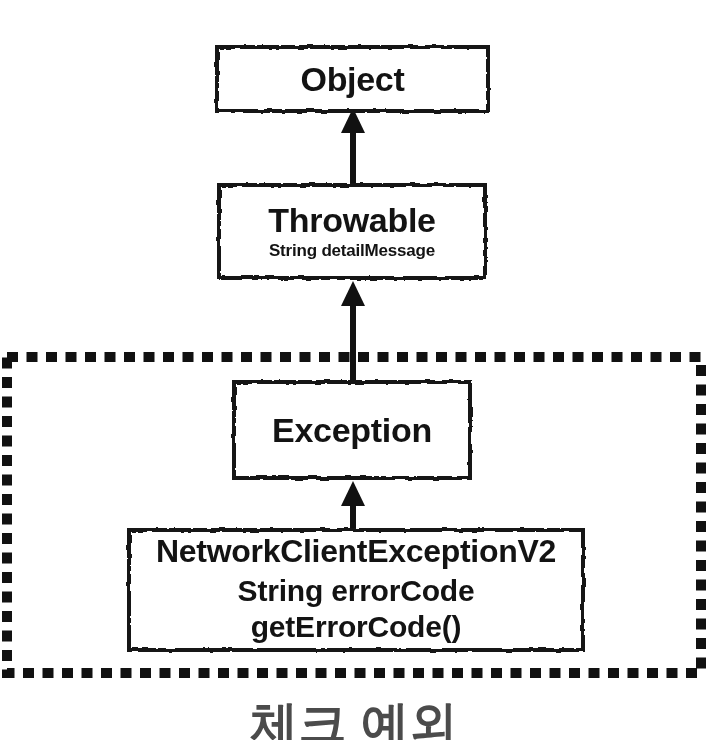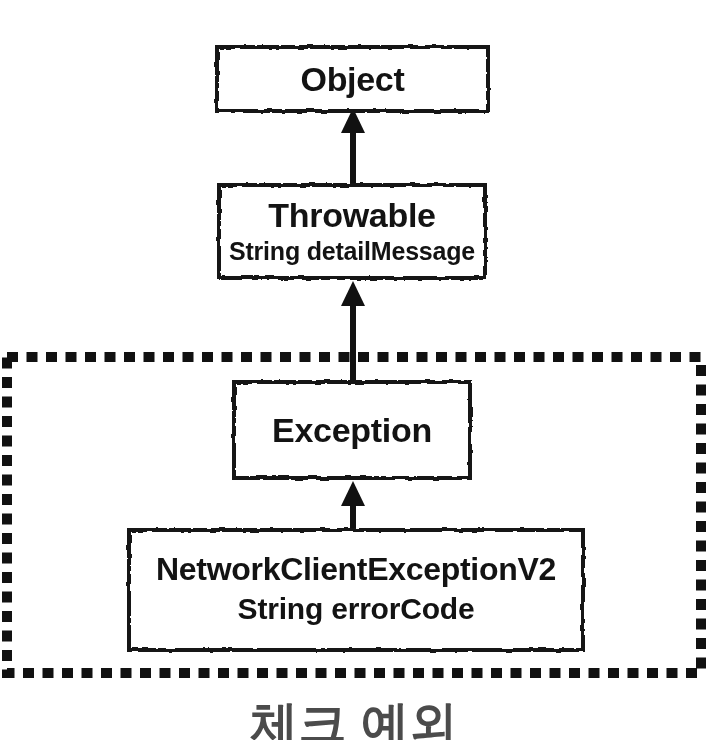--- a/index.html
+++ b/index.html
@@ -57,21 +57,21 @@
 
   .node-object     { left: 215px; top:  28px; width: 275px; height:  68px; margin-top: 17px; }
   .node-throwable  { left: 217px; top: 183px; width: 270px; height:  97px; }
   .node-exception  { left: 232px; top: 380px; width: 240px; height: 100px; text-align: center; }
   .node-ncev2      { left: 127px; top: 528px; width: 458px; height: 124px; }
 
   .node-object .node-title,
   .node-throwable .node-title,
   .node-exception .node-title { font-size: 34px; }
   .node-ncev2 .node-title     { font-size: 32px; }
-  .node-throwable .node-member{ font-size: 25px; }
+  .node-throwable .node-member{ font-size: 17px; }
   .node-ncev2 .node-member    { font-size: 30px; }
   .node-throwable .node-title { margin-bottom: 2px; }
   .node-ncev2 .node-title     { margin-bottom: 3px; }
 
   
   .arrow {
     position: absolute;
     z-index: 2;
     display: flex;
     flex-direction: column;
@@ -154,17 +154,18 @@
 
   <div class="arrow arrow-c">
     <div class="arrow-head"></div>
     <div class="arrow-shaft"></div>
   </div>
 
   <div class="node node-ncev2">
     <div class="border-layer"></div>
     <div class="node-title">NetworkClientExceptionV2</div>
     <div class="node-member">String errorCode</div>
+    <div class="node-member">getErrorCode()</div>
   </div>
 
   <div class="caption">체크 예외</div>
 
 </div>
 
 </body></html>

